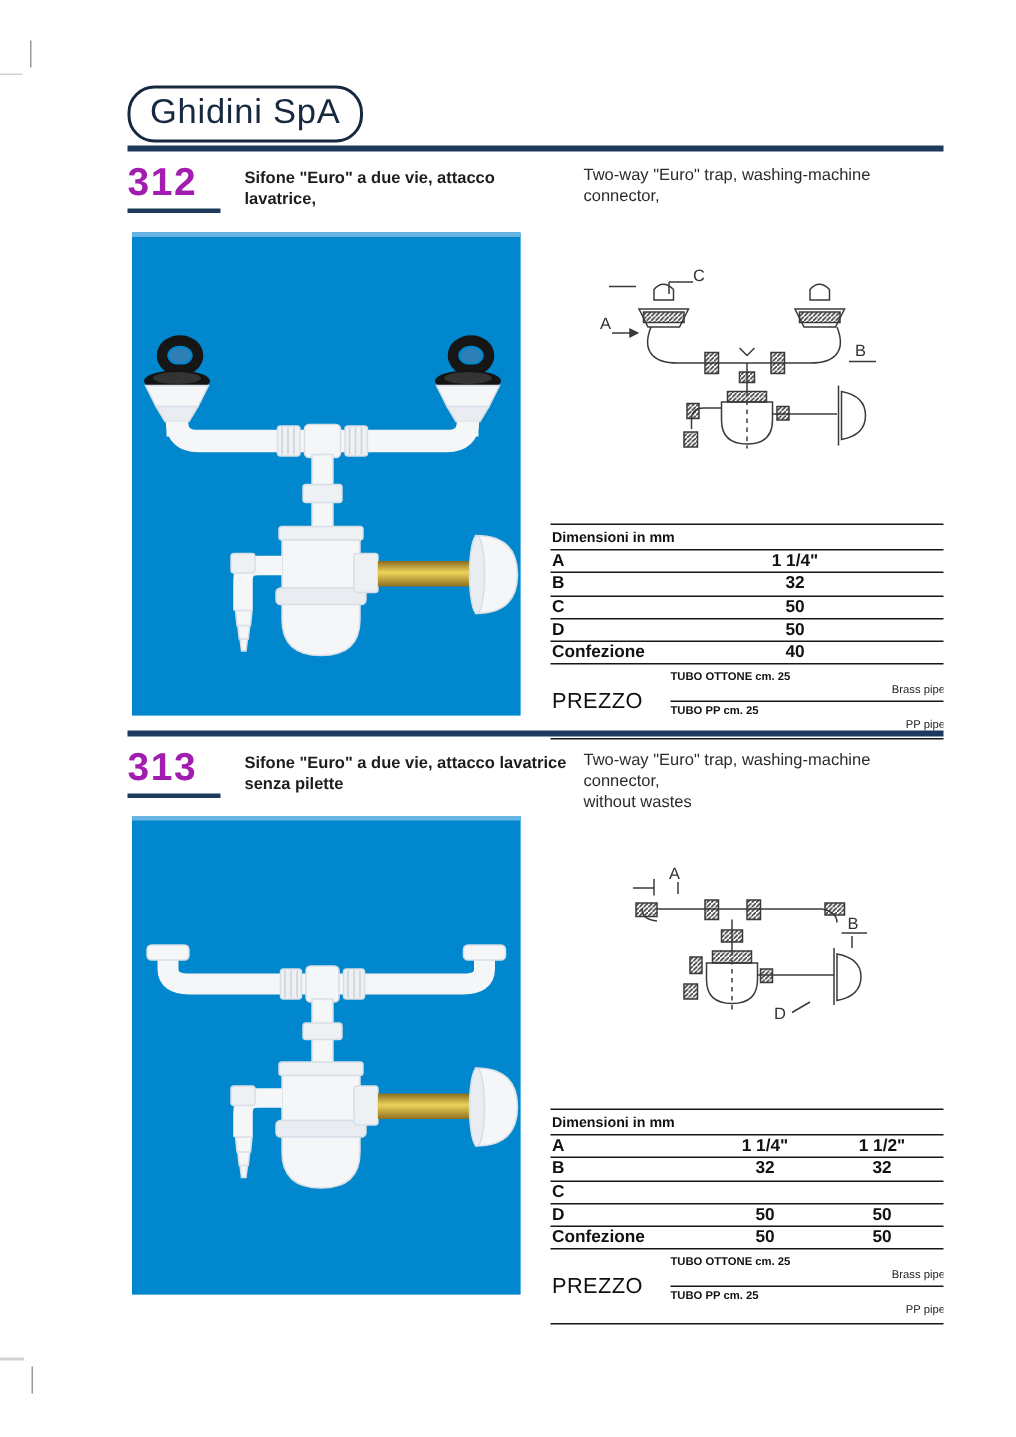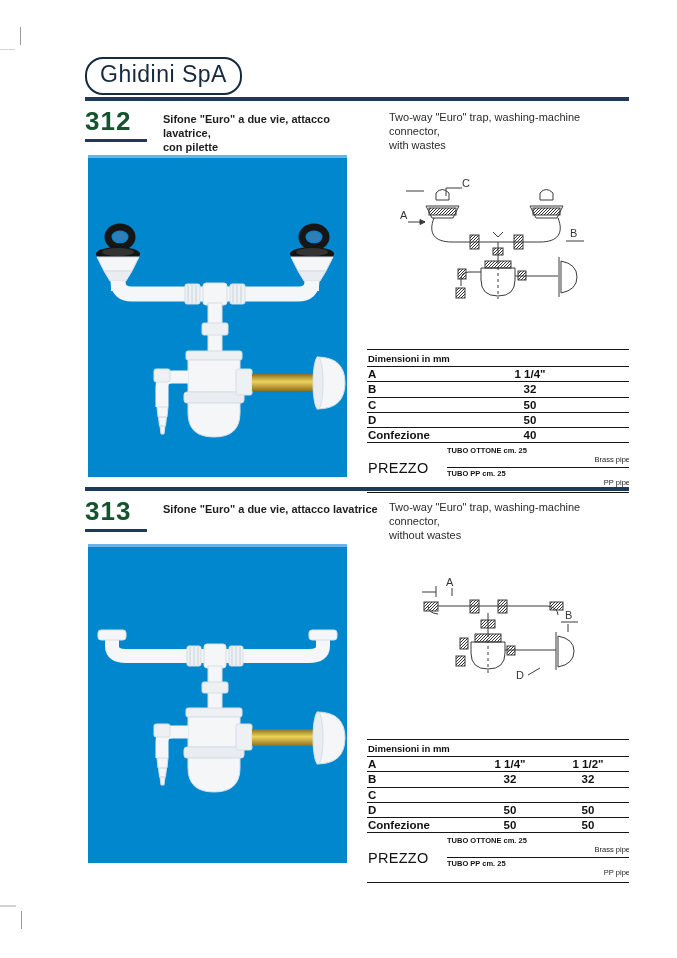--- a/index.html
+++ b/index.html
@@ -8,21 +8,21 @@
   .abs{position:absolute;}
   
   .crop{position:absolute;background:#9a9a9a;}
   .crop.light{background:#d2d2d2;}
   
   .logo{left:85px;top:57px;padding:2px 13px 5px 13px;border:2px solid #16293f;
         border-radius:18px;font-size:23px;letter-spacing:.5px;color:#16293f;
         font-weight:500;}
   .rule{background:#1d3a5c;height:3.5px;}
   
-  .prod-num{font-size:26px;font-weight:600;color:#14532d;letter-spacing:1px;line-height:26px;}
+  .prod-num{font-size:26px;font-weight:600;color:#a21caf;letter-spacing:1px;line-height:26px;}
   .num-underline{background:#1d3a5c;height:3px;width:62px;}
   .title-it{font-size:11px;font-weight:bold;line-height:14px;color:#1d1d1f;width:215px;}
   .title-en{font-size:11px;line-height:14px;color:#2b2b2b;width:235px;}
   
   .photo{width:259px;background:#0087ce;}
   .photo svg{display:block;}
   
   .dim-table{width:263px;color:#111;}
   .dim-header{font-weight:bold;font-size:9.5px;padding:3px 1px 2px 1px;
               border-top:1.5px solid #161616;border-bottom:1.5px solid #161616;}
@@ -60,25 +60,23 @@
 
   <div class="abs logo">
     <span>Ghidini SpA</span>
   </div>
   <div class="abs rule" style="left:85px;top:97px;width:545px;"></div>
 
   <div class="abs prod-num" style="left:85px;top:108px;">312</div>
   <div class="abs num-underline" style="left:85px;top:139px;"></div>
   <div class="abs title-it" style="left:163px;top:112px;">
     <div>Sifone "Euro" a due vie, attacco lavatrice,</div>
-    <div>con pilette</div>
   </div>
   <div class="abs title-en" style="left:389px;top:110px;">
     <div>Two-way "Euro" trap, washing-machine connector,</div>
-    <div>with wastes</div>
   </div>
 
   <div class="abs photo" style="left:88px;top:155px;height:322px;">
     <svg width="259" height="322" viewBox="0 0 259 322">
       <defs>
         <linearGradient id="brass1" x1="0" y1="0" x2="0" y2="1">
           <stop offset="0" stop-color="#8a6d1f"></stop>
             <stop offset="0.45" stop-color="#ecd35a"></stop>
             <stop offset="1" stop-color="#8f701f"></stop>
         </linearGradient>
@@ -237,20 +235,21 @@
       </div>
     </div>
   </div>
 
   <div class="abs rule" style="left:85px;top:487px;width:547px;"></div>
 
   <div class="abs prod-num" style="left:85px;top:498px;">313</div>
   <div class="abs num-underline" style="left:85px;top:529px;"></div>
   <div class="abs title-it" style="left:163px;top:502px;">
     <div>Sifone "Euro" a due vie, attacco lavatrice</div>
+    <div>senza pilette</div>
   </div>
   <div class="abs title-en" style="left:389px;top:500px;">
     <div>Two-way "Euro" trap, washing-machine connector,</div>
     <div>without wastes</div>
   </div>
 
   <div class="abs photo" style="left:88px;top:544px;height:319px;">
     <svg width="259" height="319" viewBox="0 0 259 319">
       <defs>
         <linearGradient id="brass2" x1="0" y1="0" x2="0" y2="1">

